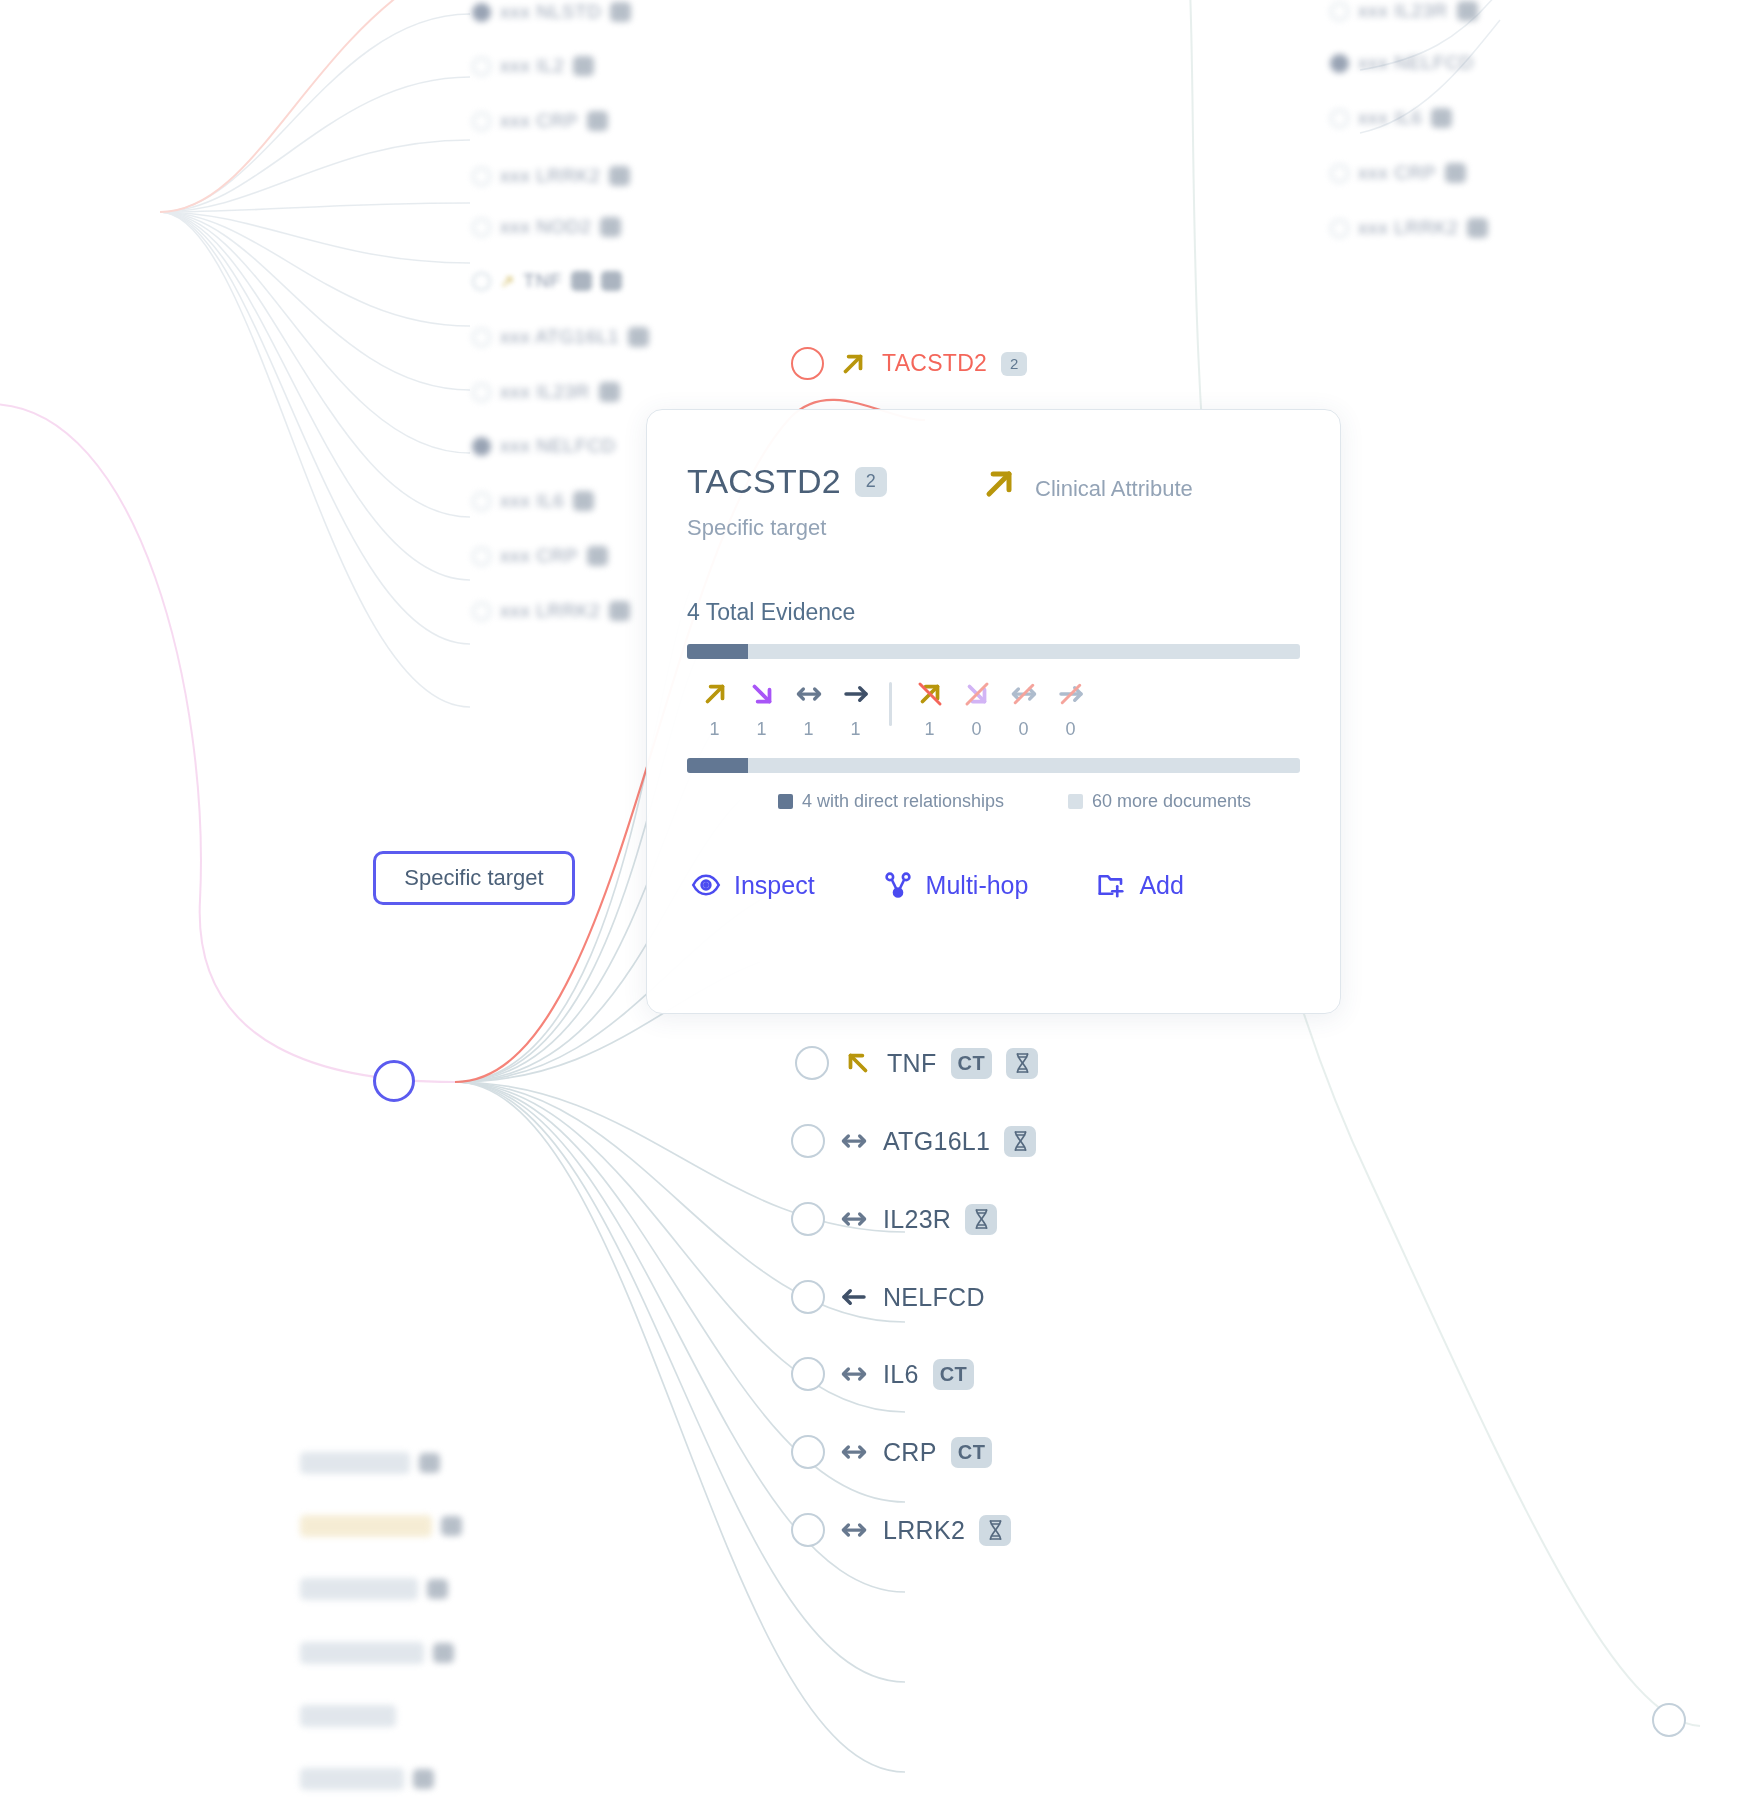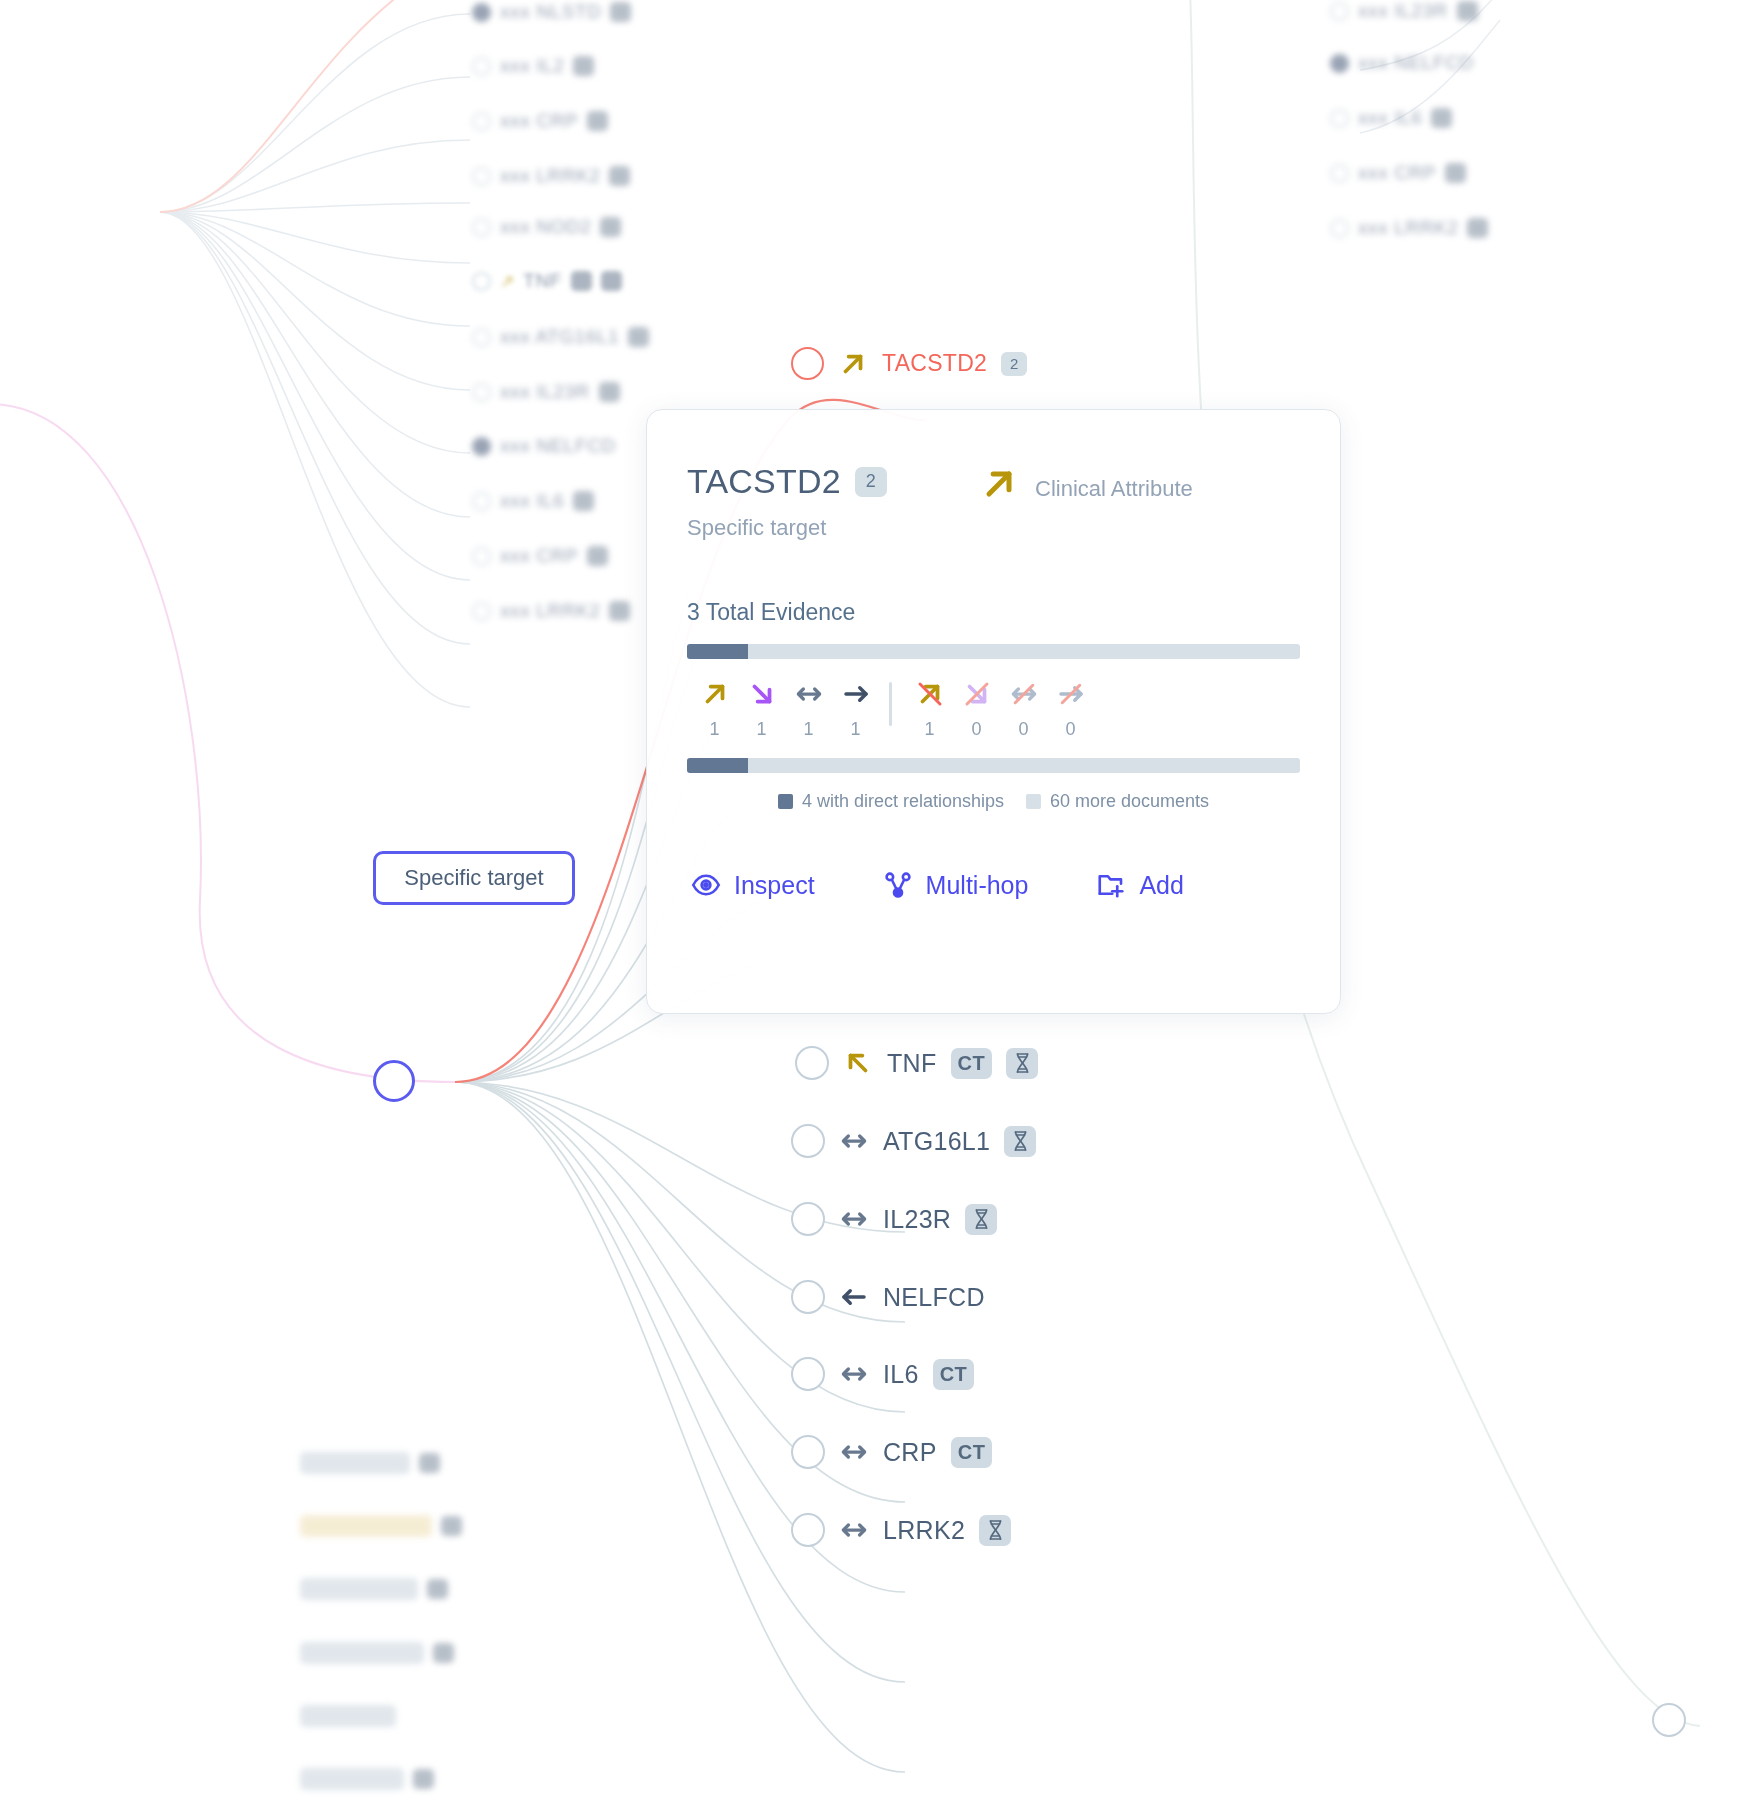--- a/index.html
+++ b/index.html
@@ -103,21 +103,21 @@
   .evidence-row { display: flex; align-items: flex-end; margin-top: 20px; padding-left: 4px; }
   .ev-item { width: 47px; text-align: center; }
   .ev-item svg { width: 30px; height: 30px; display: block; margin: 0 auto; }
   .ev-count { font-size: 18px; color: #8fa0b3; margin-top: 10px; }
   .ev-divider { width: 3px; height: 44px; background: #d7dfe6; margin: 0 14px 14px 10px; border-radius: 2px; }
 
   .legend-row {
     display: flex; align-items: center; justify-content: center; gap: 22px;
     margin-top: 18px; font-size: 18px; color: #7e90a6;
   }
-  .legend-item { display: flex; align-items: center; gap: 9px; }
+  .legend-item { display: flex; align-items: center; gap: 9px; margin-left: 42px; }
   .legend-swatch { width: 15px; height: 15px; border-radius: 2px; }
 
   .action-row { display: flex; gap: 68px; margin-top: 58px; padding-left: 4px; }
   .action-btn {
     display: flex; align-items: center; gap: 13px;
     color: #4b4bf0; font-size: 25px; cursor: pointer; background: none; border: none;
     font-family: "Liberation Sans", sans-serif;
   }
   .action-btn svg { width: 30px; height: 30px; flex: none; }
 </style>
@@ -431,21 +431,21 @@
         <svg class="rel-arrow" viewBox="0 0 24 24" fill="none" stroke="#b8960c" stroke-width="3" stroke-linecap="round" stroke-linejoin="round">
           <path d="M6 18 L18 6"></path>
             <path d="M8.5 6 H18 V15.5"></path>
         </svg>
         <div>
           <div class="entity-sub">Clinical Attribute</div>
         </div>
       </div>
     </div>
 
-    <div class="section-title">3 Total Evidence</div>
+    <div class="section-title">4 Total Evidence</div>
     <div class="bar-track">
       <div class="bar-fill" id="evidence-fill" style="width: 10%;"></div>
     </div>
 
     <div class="evidence-row">
       <div class="ev-item">
         <svg viewBox="0 0 24 24" fill="none" stroke="#b8960c" stroke-width="3" stroke-linecap="round" stroke-linejoin="round">
           <path d="M6 18 L18 6"></path>
             <path d="M8.5 6 H18 V15.5"></path>
         </svg>

